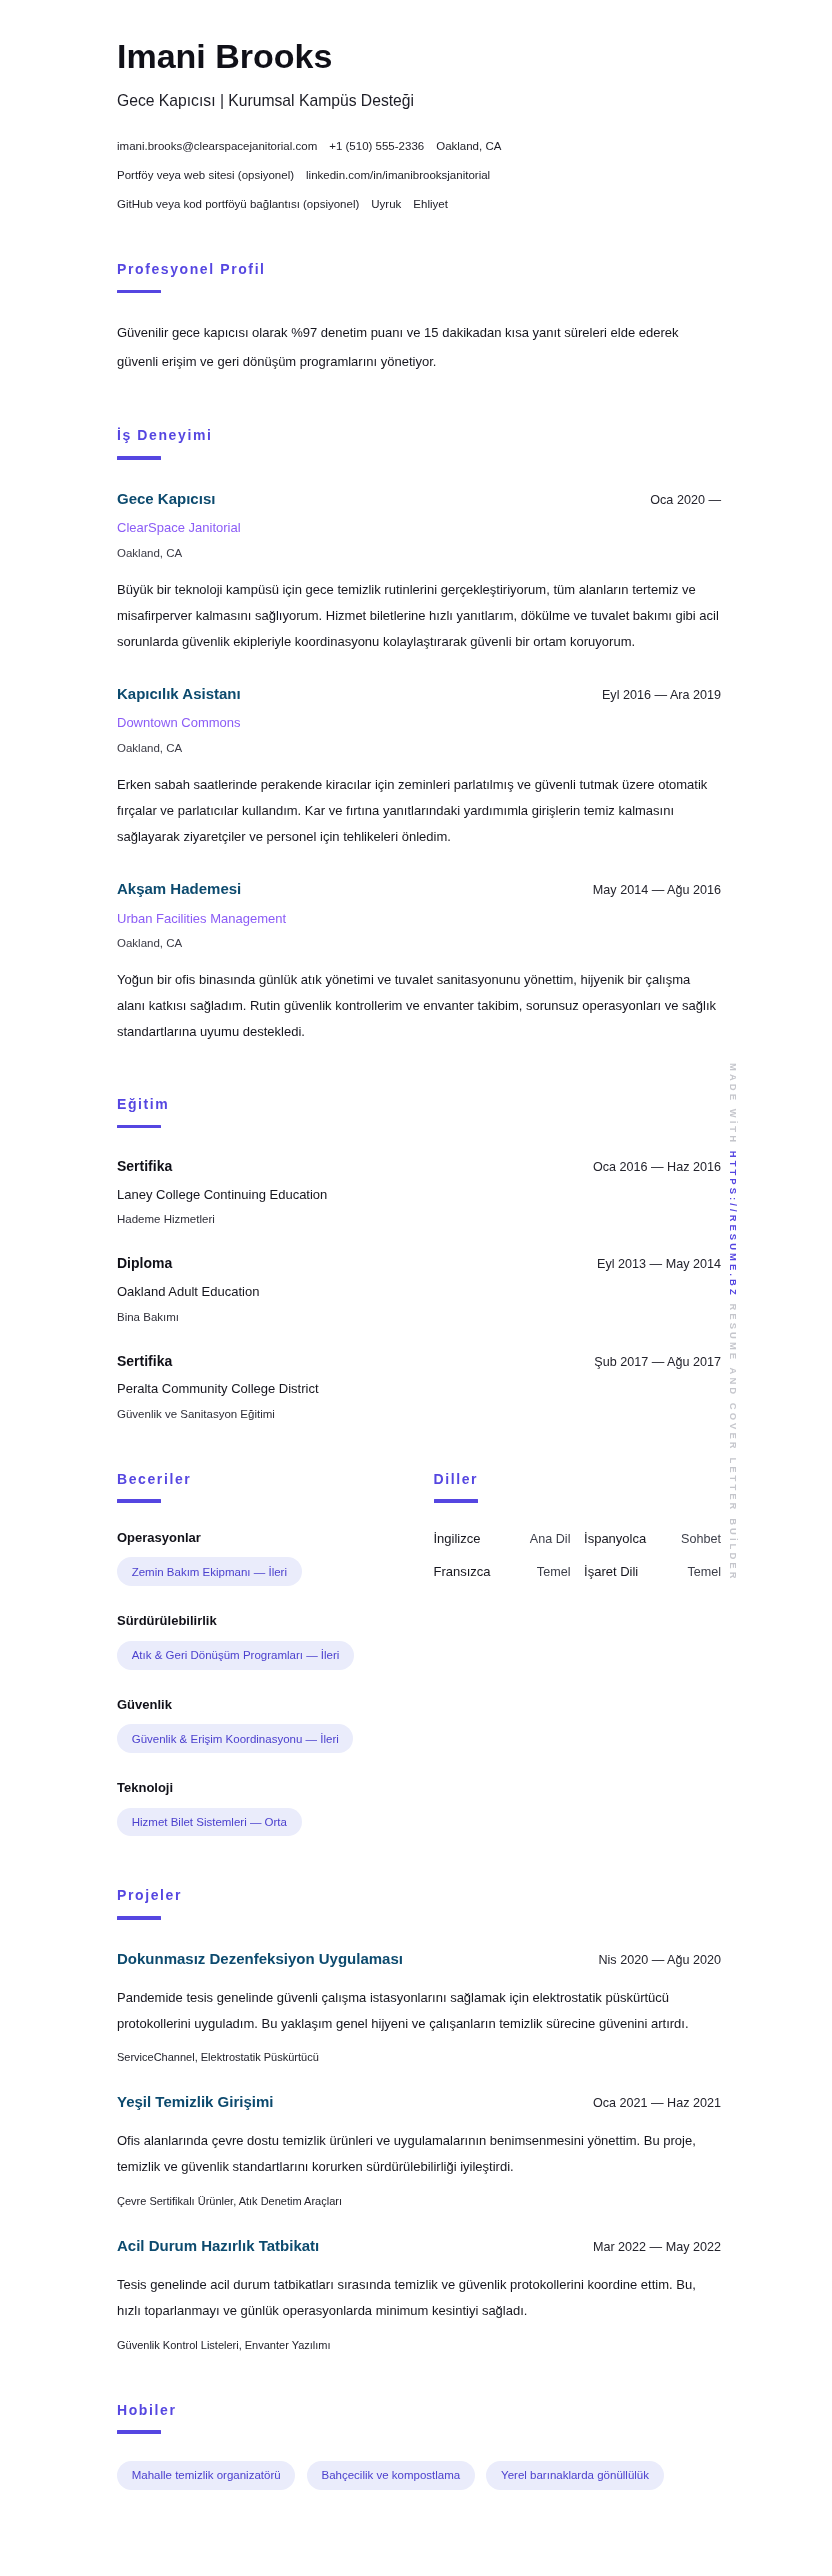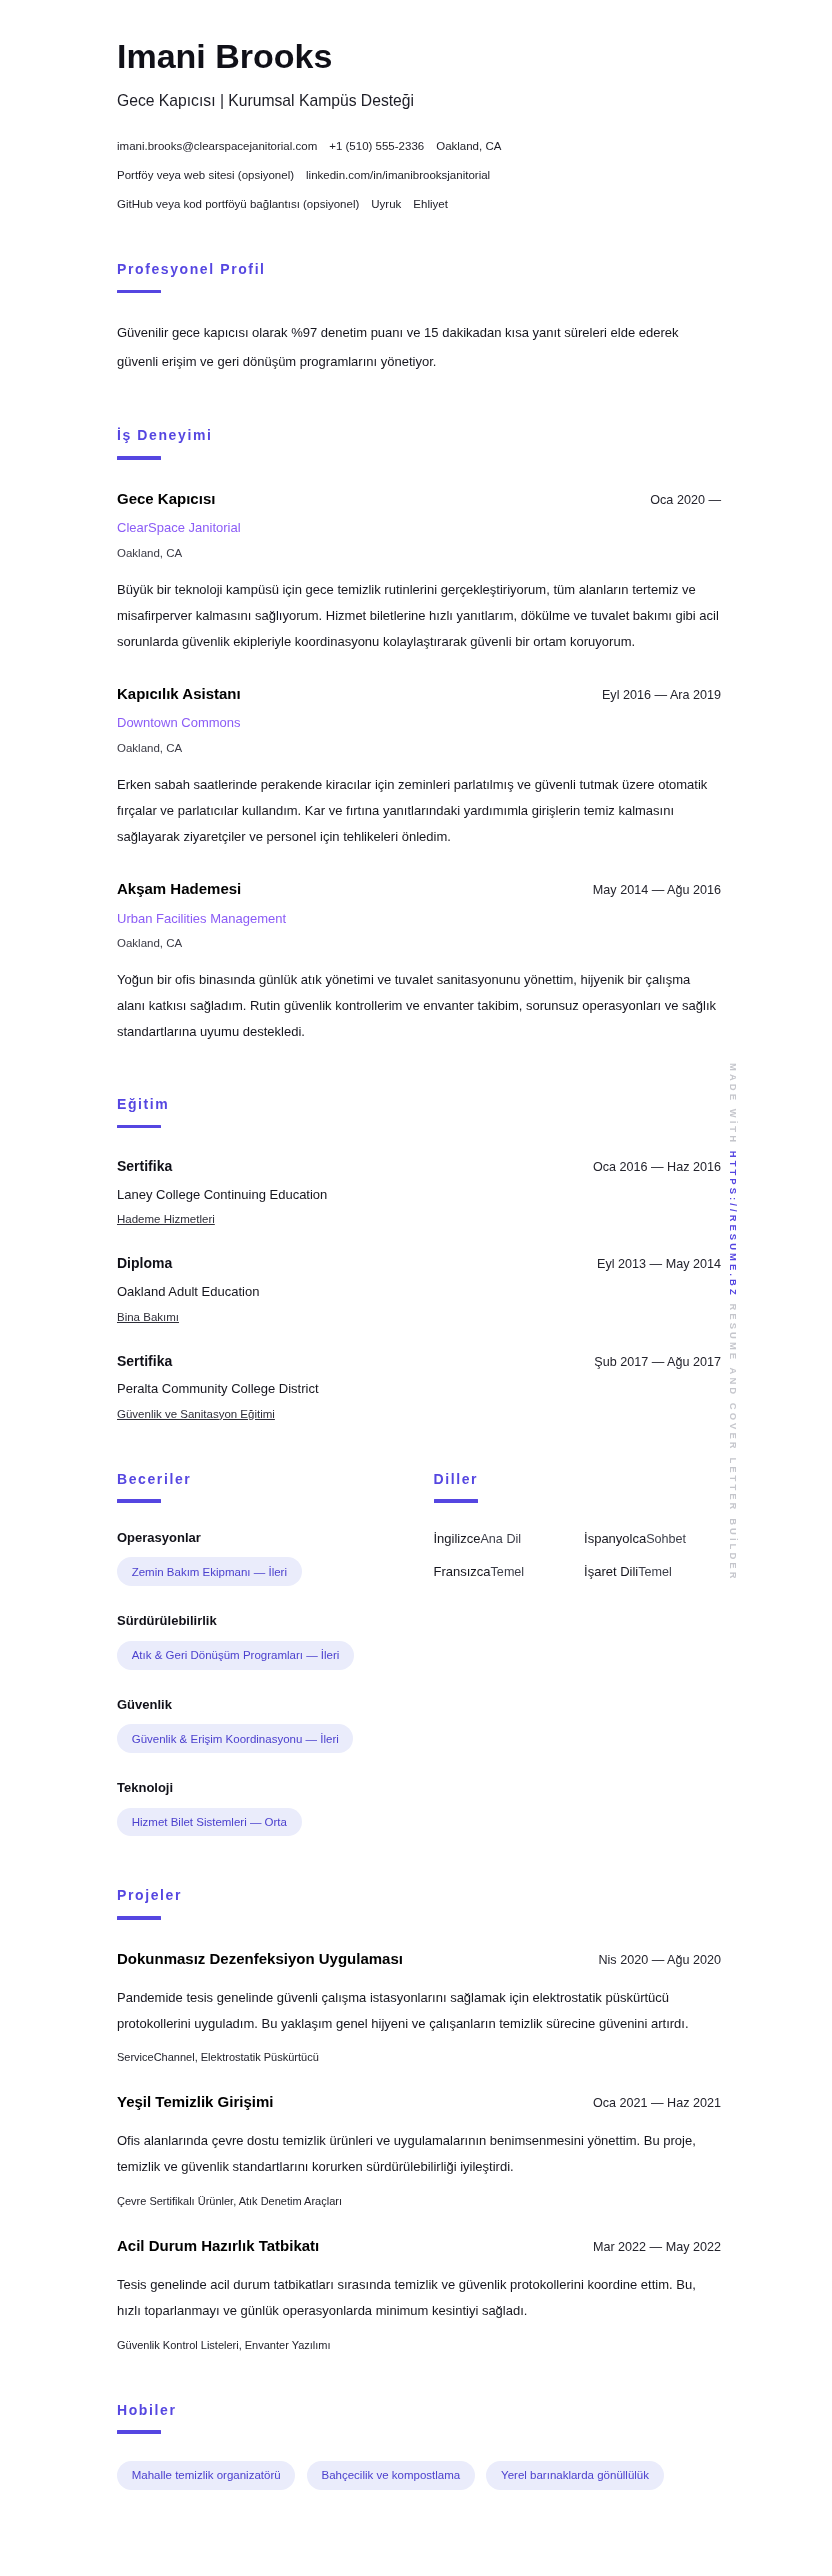--- a/index.html
+++ b/index.html
@@ -18,40 +18,40 @@
   
   .section { margin-top: 51px; }
   .section-heading { color: #5546E1; font-size: 14px; font-weight: 700; letter-spacing: 1.6px; }
   .heading-bar { width: 44px; height: 3.7px; background: #5546E1; margin-top: 12.6px; border-radius: 0.5px; }
 
   .summary { margin-top: 26px; font-size: 13px; line-height: 2.2; max-width: 770px; color: #16161E; }
 
   
   .item { margin-top: 30px; }
   .row-between { display: flex; justify-content: space-between; align-items: baseline; }
-  .item-title { font-size: 15px; font-weight: 700; color: #000000; }
+  .item-title { font-size: 15px; font-weight: 700; color: #0c4a6e; }
   .item-dates { font-size: 12.6px; color: #23232C; white-space: nowrap; padding-left: 15.7px; }
   .company { margin-top: 13.6px; font-size: 13px; color: #8b5cf6; cursor: pointer; }
   .location { margin-top: 11.5px; font-size: 11.5px; color: #3A3A45; }
   .desc { margin-top: 18px; font-size: 13px; line-height: 2.0; max-width: 658px; color: #16161E; }
   .proj-desc { max-width: 608px; }
   .tech { margin-top: 14.7px; font-size: 11px; color: #23232C; }
 
   
   .degree { font-size: 14px; font-weight: 700; color: #101018; }
   .school { margin-top: 12.6px; font-size: 13px; color: #16161E; }
-  .field { margin-top: 11.5px; font-size: 11.5px; color: #2E2E38; text-decoration: underline; }
+  .field { margin-top: 11.5px; font-size: 11.5px; color: #2E2E38; }
 
   
   .two-col { display: grid; grid-template-columns: 1fr 1fr; column-gap: 29px; margin-top: 51px; }
   .skill-cat { margin-top: 27px; font-size: 13px; font-weight: 700; color: #101018; }
   .pill { display: inline-block; margin-top: 12.6px; background: #EAECFB; color: #4C41CE;
           font-size: 11.5px; padding: 8.4px 14.7px; border-radius: 19px; white-space: nowrap; }
   .lang-grid { margin-top: 28px; display: grid; grid-template-columns: 1fr 1fr; column-gap: 13.6px; row-gap: 18px; }
-  .lang-item { display: flex; align-items: baseline; }
+  .lang-item { display: flex; justify-content: space-between; align-items: baseline; }
   .lang-name { font-size: 13px; color: #16161E; }
   .lang-level { font-size: 12.6px; color: #3C3E49; }
 
   
   .pill-row { display: flex; gap: 11.5px; margin-top: 27px; }
   .pill-row .pill { margin-top: 0; }
 
   
   .watermark { position: absolute; top: 1063px; right: 7.3px; writing-mode: vertical-rl;
                font-size: 9.4px; letter-spacing: 3.1px; white-space: nowrap;

